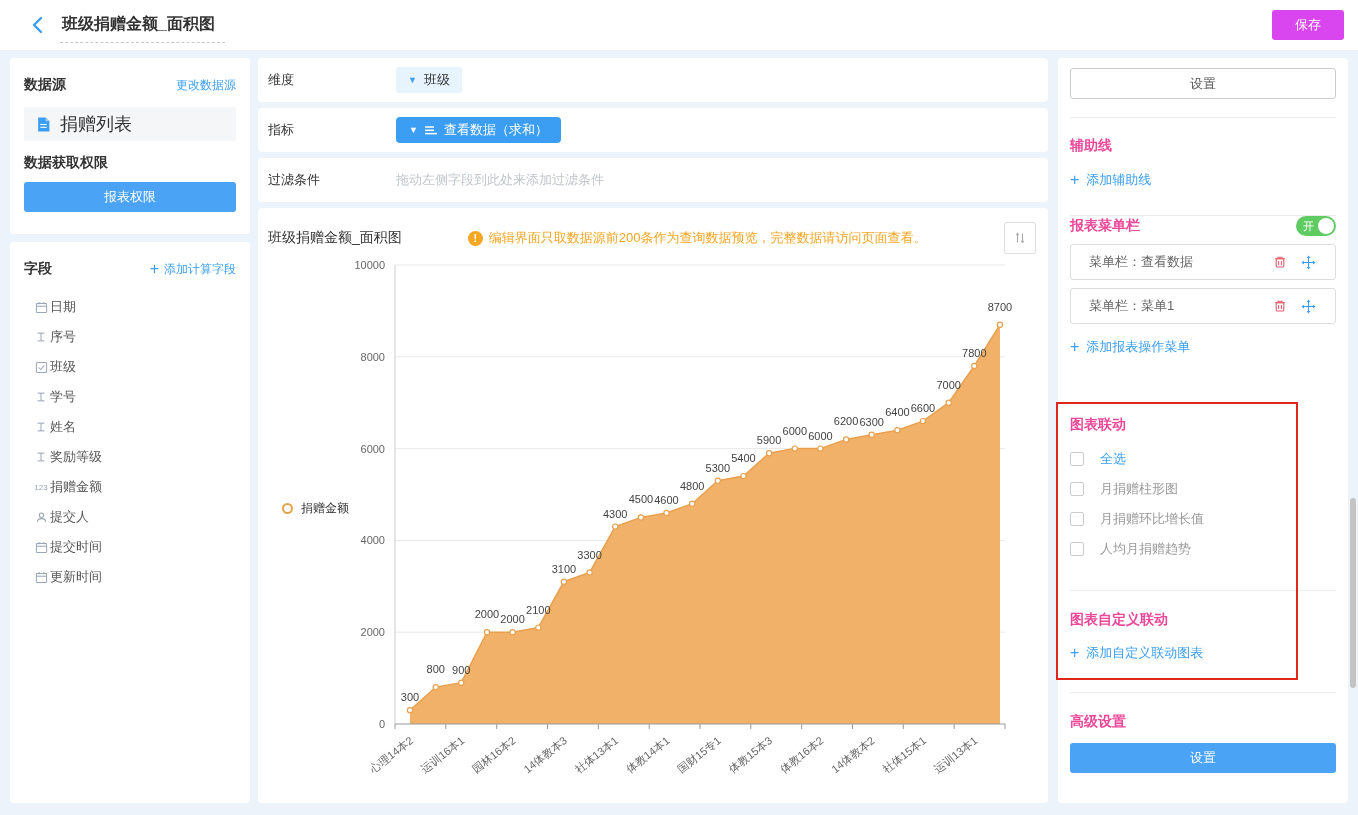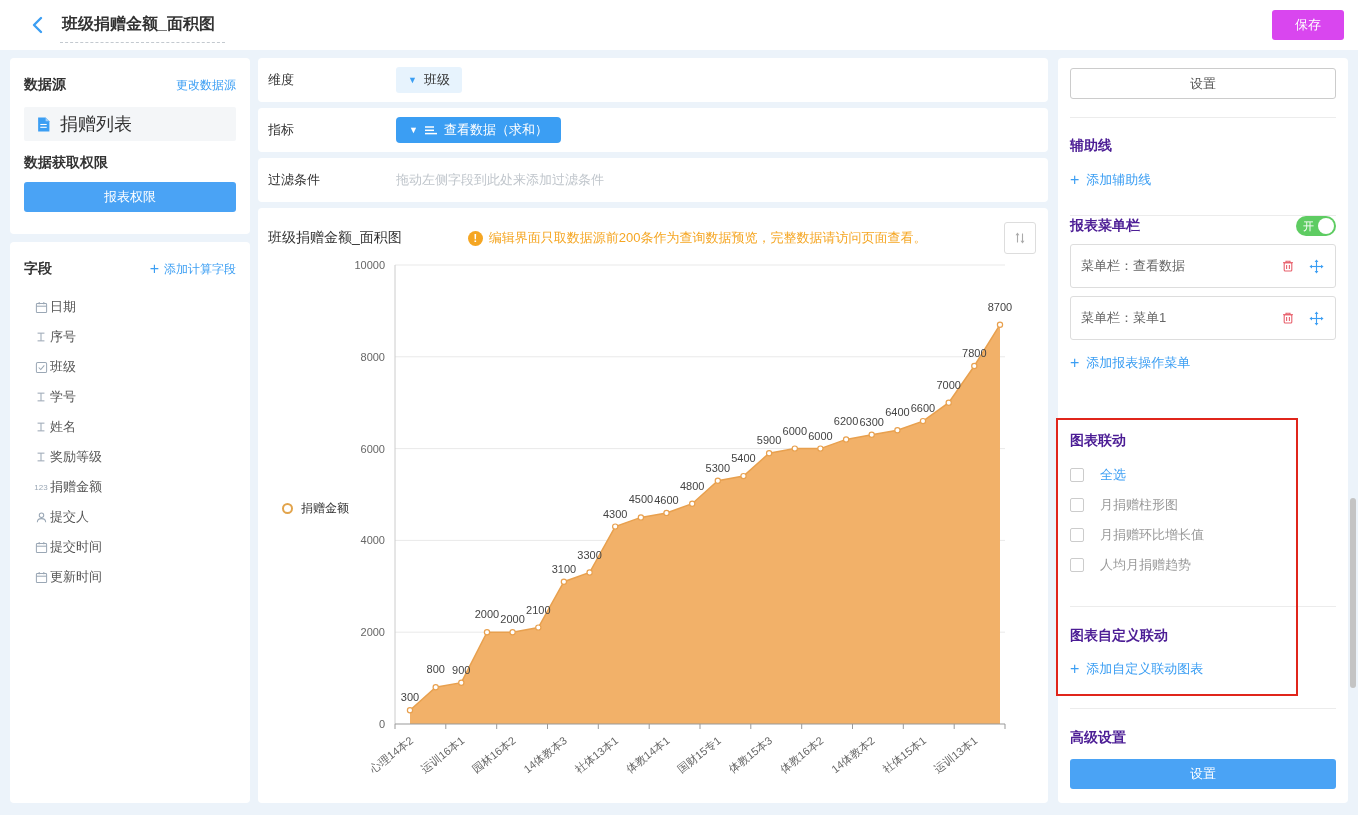--- a/index.html
+++ b/index.html
@@ -58,28 +58,28 @@
   #chart-svg { position:absolute; left:0; top:46px; font-family:inherit; }
   .legend { position:absolute; left:24px; top:292px; display:flex; align-items:center; gap:8px; cursor:pointer; }
   .legend-ring { width:11px; height:11px; border-radius:50%; border:2px solid #e2a44c; background:#fff; }
   .legend-label { font-size:12px; color:#333; }
 
   
   #set-card { left:1058px; top:58px; width:290px; height:745px; padding:10px 12px 0; }
   .outline-btn { width:100%; height:31px; background:#fff; border:1px solid #ccc; border-radius:3px;
                  color:#555; font-size:13px; cursor:pointer; }
   .divider { border:none; border-top:1px solid #ececec; margin:18px 0 0; }
-  .sec-title { font-size:14px; font-weight:bold; color:#4c1d95; }
+  .sec-title { font-size:14px; font-weight:bold; color:#ec4899; }
   .sec-row { display:flex; align-items:center; justify-content:space-between; }
   .link-row { display:flex; align-items:center; gap:7px; font-size:13px; color:#3b9ef3; cursor:pointer; }
   .toggle { position:relative; width:40px; height:20px; background:#5ecc62; border-radius:10px; cursor:pointer; }
   .toggle-txt { position:absolute; left:7px; top:3px; font-size:11px; color:#fff; }
   .toggle-knob { position:absolute; right:2px; top:2px; width:16px; height:16px; border-radius:50%; background:#fff; }
-  .menu-box { margin-top:8px; height:44px; border:1px solid #ddd; border-radius:3px; display:flex;
-              align-items:center; padding:0 10px; font-size:13px; color:#666; cursor:pointer; }
+  .menu-box { margin-top:8px; height:36px; border:1px solid #ddd; border-radius:3px; display:flex;
+              align-items:center; padding:0 18px; font-size:13px; color:#666; cursor:pointer; }
   .menu-box .spacer { margin-left:auto; }
   .icon-btn { display:flex; align-items:center; justify-content:center; width:18px; cursor:pointer; }
   .cb-row { display:flex; align-items:center; gap:16px; height:30px; cursor:pointer; }
   .cb { width:14px; height:14px; flex:none; border:1px solid #ccc; border-radius:2px; background:#fff; }
   .cb-label { font-size:13px; color:#999; }
   .cb-label.blue { color:#3b9ef3; }
   .linkage-wrap { position:relative; }
   .red-box { position:absolute; left:-14px; right:38px; top:-14px; bottom:-18px;
              border:2px solid #e0251b; pointer-events:none; }
 

